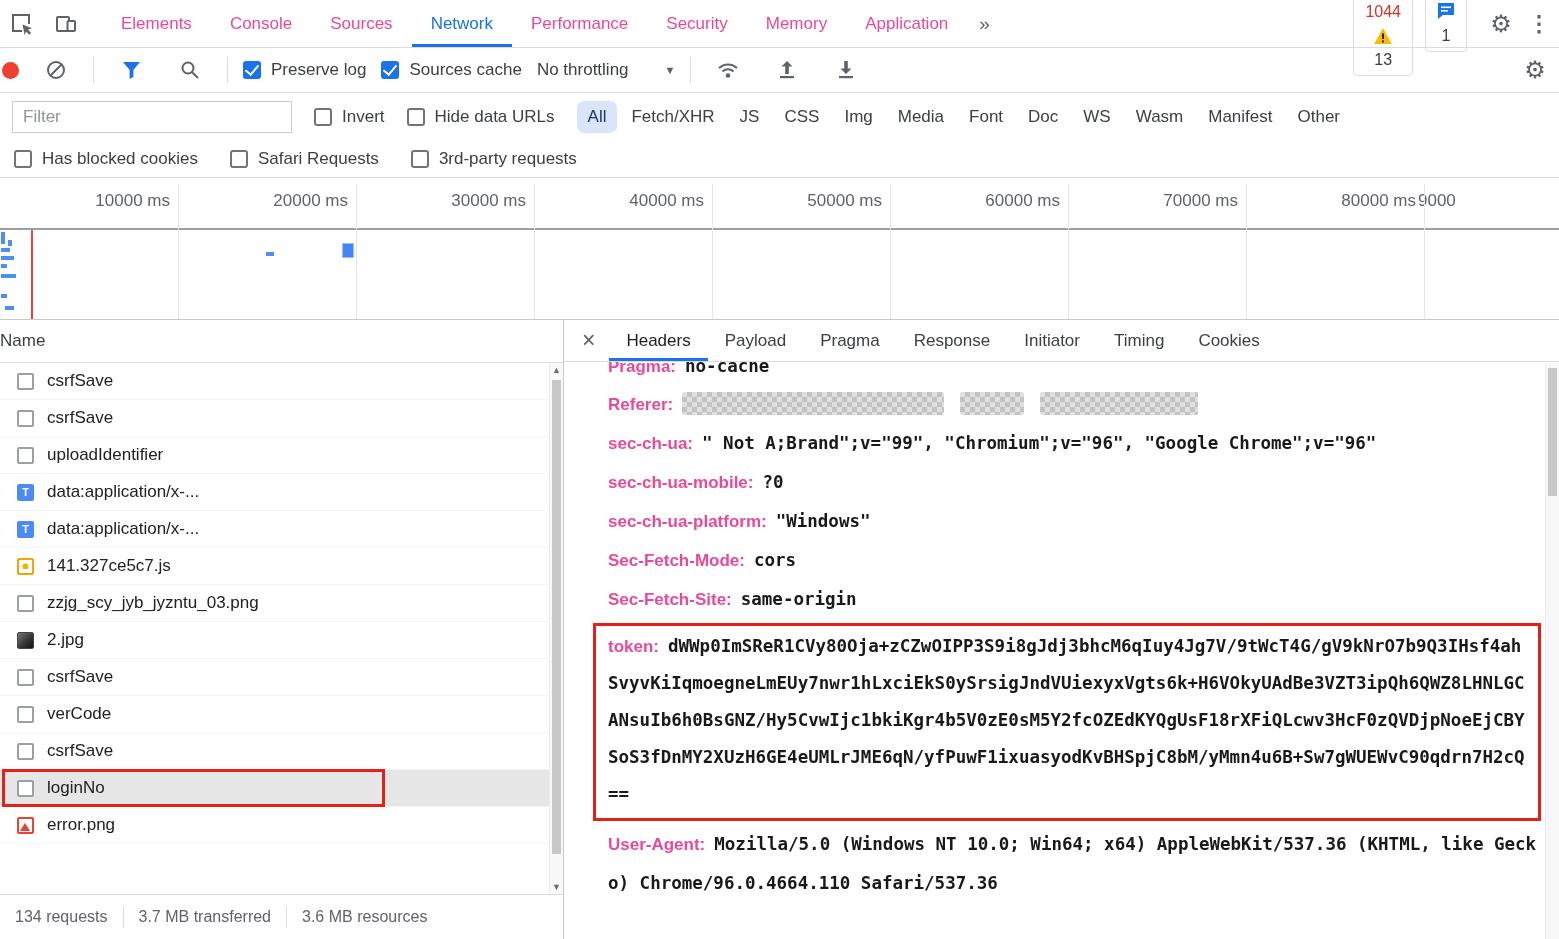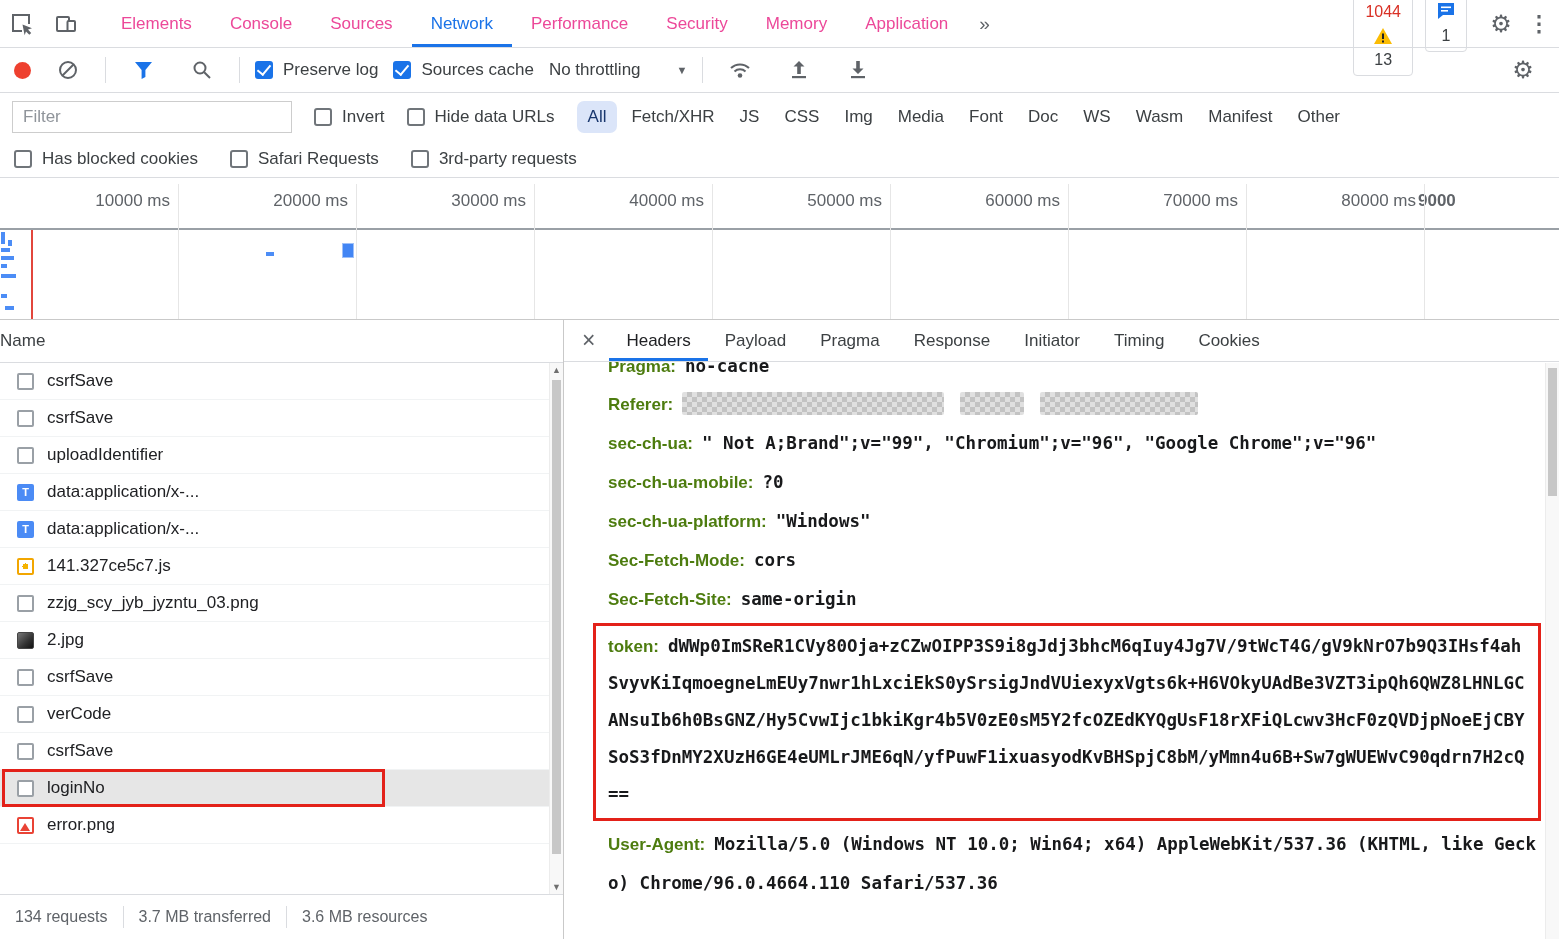--- a/index.html
+++ b/index.html
@@ -15,21 +15,21 @@
   .tab { display:flex; align-items:center; padding:0 19px; font-size:17px; color:#ec4899; }
   .tab.active { color:#1a73e8; box-shadow: inset 0 -3px 0 #1a73e8; }
   .tab-more { display:flex; align-items:center; padding:0 12px; font-size:19px; color:#5f6368; }
   .tab-right { margin-left:auto; display:flex; align-items:center; padding-right:4px; }
   .badge-group { display:flex; align-items:center; gap:7px; padding:6px 11px; border:1px solid #dadce0; border-radius:4px; margin-right:12px; font-size:16px;flex-direction:column; }
   .err-count { color:#d93025; }
   .warn-count, .msg-count { color:#3c4043; }
   .bicon { display:flex; align-items:center; }
 
   
-  .toolbar { height:45px; display:flex; align-items:center; gap:15px; padding:0 14px; border-bottom:1px solid #dadce0; }
+  .toolbar { height:45px; display:flex; align-items:center; gap:15px; padding:0 2px; border-bottom:1px solid #dadce0; }
   .record-dot { width:17px; height:17px; border-radius:50%; background:#ee402f; }
   .vdiv { width:1px; height:26px; background:#dadce0; }
   .cb { width:18px; height:18px; border-radius:3px; position:relative; flex:none; }
   .cb.checked { background:#1a73e8; }
   .cb.checked::after { content:""; position:absolute; left:5px; top:1px; width:6px; height:11px;
     border:solid #fff; border-width:0 2.5px 2.5px 0; transform:rotate(40deg); }
   .cb.un { border:2px solid #70757a; background:#fff; }
   .cb-item { display:flex; align-items:center; gap:10px; font-size:17px; color:#3c4043; }
   .throttle { display:flex; align-items:center; gap:36px; font-size:17px; color:#3c4043; }
   .dd { font-size:11px; color:#5f6368; }
@@ -86,21 +86,21 @@
   
   .right { flex:1; min-width:0; display:flex; flex-direction:column; position:relative; }
   .dtabs { height:42px; flex:none; display:flex; align-items:stretch; border-bottom:1px solid #dadce0; padding-left:4px; }
   .close-x { display:flex; align-items:center; padding:0 14px; font-size:23px; color:#5f6368; }
   .dtabstrip { display:flex; align-items:stretch; }
   .dtab { display:flex; align-items:center; padding:0 17px; font-size:17px; color:#3c4043; }
   .dtab.active { color:#202124; box-shadow: inset 0 -3px 0 #1a73e8; }
   .headers-pane { flex:1; overflow:hidden; padding:0 16px 0 44px; }
   .hline { line-height:38px; word-break:break-all; font-size:17px; }
   .hline.clipped { margin-top:-15px; }
-  .hname { font-weight:bold; color:#4d7c0f; margin-right:9px; }
+  .hname { font-weight:bold; color:#ec4899; margin-right:9px; }
   .hval { font-family:"DejaVu Sans Mono", monospace; font-weight:bold; font-size:17.5px; color:#18191b; }
   .redacted { display:inline-block; height:23px; vertical-align:-5px; margin-right:16px; border-radius:2px;
     background:repeating-conic-gradient(#c3c3c3 0% 25%, #e0e0e0 0% 50%) 0 0/10px 10px; filter:blur(0.6px); }
   .token-annot { border:3px solid #e32119; margin:4px 2px 4px -15px; padding:2px 10px 5px 12px; }
   .token-annot .hline { line-height:37px; }
   .vscroll2 { position:absolute; top:43px; right:0; bottom:0; width:14px; background:#f8f8f8; border-left:1px solid #ececec; }
   .vthumb2 { position:absolute; left:2px; right:2px; top:5px; height:128px; background:#c7c7c7; }
 
   svg { display:block; }
 </style>
@@ -275,21 +275,21 @@
   <div class="act" style="left:266px;top:74px;width:8px;height:4px"></div>
   <div class="tl-sq"></div>
 <div class="tl-label" style="left: 76px; width: 94px; text-align: right;">10000 ms</div>
     <div class="tl-label" style="left: 254px; width: 94px; text-align: right;">20000 ms</div>
     <div class="tl-label" style="left: 432px; width: 94px; text-align: right;">30000 ms</div>
     <div class="tl-label" style="left: 610px; width: 94px; text-align: right;">40000 ms</div>
     <div class="tl-label" style="left: 788px; width: 94px; text-align: right;">50000 ms</div>
     <div class="tl-label" style="left: 966px; width: 94px; text-align: right;">60000 ms</div>
     <div class="tl-label" style="left: 1144px; width: 94px; text-align: right;">70000 ms</div>
     <div class="tl-label" style="left: 1322px; width: 94px; text-align: right;">80000 ms</div>
-    <div class="tl-label" style="left: 1418px; font-weight: bold;">9000</div>
+    <div class="tl-label" style="left: 1418px;">9000</div>
     <div class="tl-grid" style="left: 178px;"></div>
     <div class="tl-grid" style="left: 356px;"></div>
     <div class="tl-grid" style="left: 534px;"></div>
     <div class="tl-grid" style="left: 712px;"></div>
     <div class="tl-grid" style="left: 890px;"></div>
     <div class="tl-grid" style="left: 1068px;"></div>
     <div class="tl-grid" style="left: 1246px;"></div>
     <div class="tl-grid" style="left: 1424px;"></div>
   </div>
 

